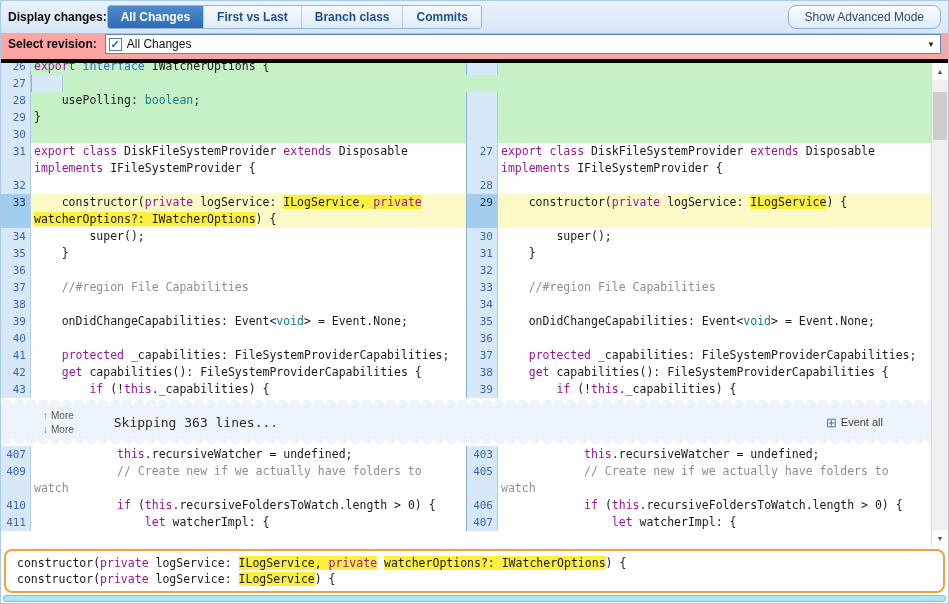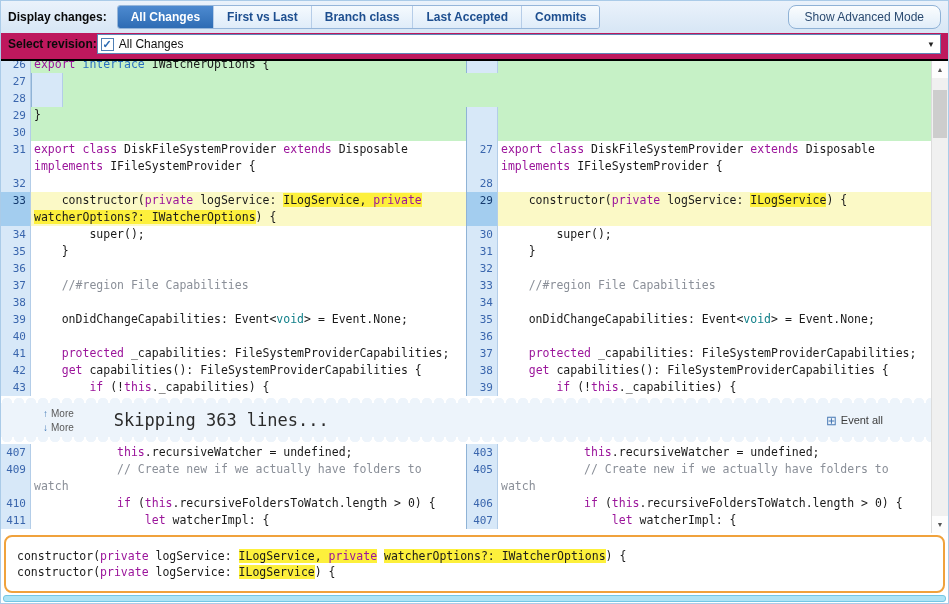--- a/index.html
+++ b/index.html
@@ -1,37 +1,37 @@
 <!DOCTYPE html>
 <html><head>
 <meta charset="utf-8">
 <style>
   * { margin:0; padding:0; box-sizing:border-box; }
   html,body { width:949px; height:604px; overflow:hidden; }
   body { font-family:"Liberation Sans", sans-serif; background:#fff; }
   .app { width:949px; height:604px; display:flex; flex-direction:column; border:1px solid #aacbe8; background:#fff; }
 
   
-  .toolbar { height:32px; flex:none; background:linear-gradient(#eaf2fb,#d7e6f5); display:flex; align-items:center; padding:0 7px; gap:10px; }
+  .toolbar { height:32px; flex:none; background:linear-gradient(#eaf2fb,#d7e6f5); display:flex; align-items:center; padding:0 7px; }
   .lbl { font-weight:bold; font-size:12px; color:#0a0a0a; white-space:nowrap; }
   .tabs { display:flex; border:1px solid #96b6da; border-radius:3px; overflow:hidden; background:#e6effa; }
   .tab { padding:4px 13px; font-size:12px; font-weight:bold; color:#1d4e8f; background:linear-gradient(#f5fafe,#dfecf9); border:none; border-right:1px solid #b6cde8; cursor:default; white-space:nowrap; }
   .tab:last-child { border-right:none; }
   .tab.active { background:linear-gradient(#4d8ad0,#2e6cb4); color:#fff; }
   .adv-btn { margin-left:auto; padding:4px 16px; font-size:12px; color:#2a4a70; background:linear-gradient(#fbfdfe,#e0edf9); border:1px solid #8fb2d6; border-radius:8px; white-space:nowrap; }
 
   
-  .rev-row { height:26px; flex:none; background:#be185d; display:flex; align-items:center; padding:0 7px 4px 7px; }
+  .rev-row { height:26px; flex:none; background:#fca5a5; display:flex; align-items:center; gap:8px; padding:0 7px 4px 7px; }
   .combo { flex:1; height:20px; border:1px solid #5d87b8; background:#fff; display:flex; align-items:center; font-size:12px; color:#111; padding-left:3px; }
   .cb { width:13px; height:13px; flex:none; border:1px solid #4f7fb5; background:#fff; display:flex; align-items:center; justify-content:center; margin-right:5px; }
   .check { color:#2e6cb4; font-size:11px; line-height:11px; font-weight:bold; }
   .combo-arrow { margin-left:auto; font-size:8px; color:#222; padding:0 5px; }
 
   
-  .diff { flex:1; display:flex; overflow:hidden; border-top:2px solid #000000; background:#fff; }
+  .diff { flex:1; display:flex; overflow:hidden; border-top:4px solid #000000; background:#fff; }
   .diff-main { flex:1; overflow:hidden; }
   #rows-top { margin-top:-5px; }
   .drow { display:flex; height:17px; line-height:17px; font-family:"DejaVu Sans Mono", monospace; font-size:11.5px; white-space:pre; }
   .num { flex:none; background:#d7e8f8; color:#3a66ad; text-align:right; padding-right:4px; font-size:11px; overflow:hidden; }
   .lnum { width:30px; border-right:1px solid #b3cde8; }
   .rnum { width:32px; border-left:1px solid #8fb3d6; border-right:1px solid #b3cde8; }
   .num.numhl { background:#a3cdef; color:#143a6e; }
   .code { overflow:hidden; padding-left:3px; color:#1a1a1a; }
   .codeL { width:435px; flex:none; }
   .codeR { flex:1; }
@@ -47,47 +47,46 @@
 
   
   .skip { position:relative; height:34px; margin:7px 0; background:#edf4fb; display:flex; align-items:center; }
   .skip::before { content:""; position:absolute; left:0; right:0; top:-6px; height:6px;
     background:radial-gradient(circle at 50% 100%, #edf4fb 5px, rgba(0,0,0,0) 5.5px); background-size:12px 6px; background-repeat:repeat-x; }
   .skip::after { content:""; position:absolute; left:0; right:0; bottom:-6px; height:6px;
     background:radial-gradient(circle at 50% 0%, #edf4fb 5px, rgba(0,0,0,0) 5.5px); background-size:12px 6px; background-repeat:repeat-x; }
   .more-col { display:flex; flex-direction:column; gap:3px; margin-left:42px; }
   .more { display:flex; align-items:center; gap:3px; background:none; border:none; font-size:10px; color:#5a5a5a; cursor:default; }
   .more .arrow { color:#3f77b5; font-size:10px; }
-  .skip-text { font-family:"DejaVu Sans Mono", monospace; font-size:17px; color:#2b2b2b; margin-left:40px; }
+  .skip-text { font-family:"DejaVu Sans Mono", monospace; font-size:13px; color:#2b2b2b; margin-left:40px; }
   .show-all { margin-left:auto; margin-right:48px; display:flex; align-items:center; gap:4px; background:none; border:none; font-size:11px; color:#3c3c3c; }
   .sa-icon { color:#4a7ab5; font-size:13px; }
 
   
   .vscroll { width:17px; flex:none; background:#f0f0f0; border-left:1px solid #dcdcdc; display:flex; flex-direction:column; }
   .sbtn { height:17px; flex:none; background:#fdfdfd; color:#555; font-size:7px; text-align:center; line-height:17px; }
   .strack { flex:1; position:relative; }
   .sthumb { position:absolute; top:12px; left:1px; right:1px; height:48px; background:#cdcdcd; }
 
   
-  .detail { flex:none; margin:2px 3px 0 3px; border:2px solid #f0a23c; border-radius:8px; background:#fff; padding:11px 11px; overflow:hidden; }
+  .detail { flex:none; margin:2px 3px 0 3px; border:2px solid #f0a23c; border-radius:8px; background:#fff; padding:4px 11px; overflow:hidden; }
   .detail-line { font-family:"DejaVu Sans Mono", monospace; font-size:11.5px; line-height:16px; white-space:pre; color:#1a1a1a; }
   .cyan-bar { flex:none; height:7px; margin:2px 2px 1px 2px; background:#ade4f6; border:1px solid #74c6e4; border-radius:3px; }
 </style>
 </head>
 <body>
 
 <div class="app">
 
   <div class="toolbar">
     <span class="lbl">Display changes:</span>
     <div class="tabs">
         <button class="tab active">All Changes</button>
         <button class="tab">First vs Last</button>
         <button class="tab">Branch class</button>
-        <button class="tab">Last Accepted</button>
         <button class="tab">Commits</button>
       </div>
     <button class="adv-btn">Show Advanced Mode</button>
   </div>
 
   <div class="rev-row">
     <span class="lbl">Select revision:</span>
     <div class="combo">
       <span class="cb">
           <span class="check">✓</span>
@@ -95,21 +94,21 @@
       <span class="combo-text">All Changes</span>
       <span class="combo-arrow">▼</span>
     </div>
   </div>
 
   <div class="diff">
     <div class="diff-main">
       <div id="rows-top">
           <div class="drow"><div class="num lnum">26</div><div class="code codeL bg-add"><span class="tok-kw">export</span><span class="tok-pl"> </span><span class="tok-kw2">interface</span><span class="tok-pl"> IWatcherOptions {</span></div><div class="num rnum"></div><div class="code codeR bg-add"></div></div>
           <div class="drow"><div class="num lnum">27</div><div class="num rnum"></div><div class="code codeR bg-add"></div></div>
-          <div class="drow"><div class="num lnum">28</div><div class="num rnum"></div><div class="code codeR bg-add"></div></div>
+          <div class="drow"><div class="num lnum">28</div><div class="code codeL bg-add"><span class="tok-pl">    usePolling: </span><span class="tok-ty">boolean</span><span class="tok-pl">;</span></div><div class="num rnum"></div><div class="code codeR bg-add"></div></div>
           <div class="drow"><div class="num lnum">29</div><div class="code codeL bg-add"><span class="tok-pl">}</span></div><div class="num rnum"></div><div class="code codeR bg-add"></div></div>
           <div class="drow"><div class="num lnum">30</div><div class="code codeL bg-add"></div><div class="num rnum"></div><div class="code codeR bg-add"></div></div>
           <div class="drow"><div class="num lnum">31</div><div class="code codeL"><span class="tok-kw">export</span><span class="tok-pl"> </span><span class="tok-kw">class</span><span class="tok-pl"> DiskFileSystemProvider </span><span class="tok-kw">extends</span><span class="tok-pl"> Disposable</span></div><div class="num rnum">27</div><div class="code codeR"><span class="tok-kw">export</span><span class="tok-pl"> </span><span class="tok-kw">class</span><span class="tok-pl"> DiskFileSystemProvider </span><span class="tok-kw">extends</span><span class="tok-pl"> Disposable</span></div></div>
           <div class="drow"><div class="num lnum"></div><div class="code codeL"><span class="tok-kw">implements</span><span class="tok-pl"> IFileSystemProvider {</span></div><div class="num rnum"></div><div class="code codeR"><span class="tok-kw">implements</span><span class="tok-pl"> IFileSystemProvider {</span></div></div>
           <div class="drow"><div class="num lnum">32</div><div class="code codeL"></div><div class="num rnum">28</div><div class="code codeR"></div></div>
           <div class="drow"><div class="num lnum numhl">33</div><div class="code codeL bg-chg"><span class="tok-pl">    constructor(</span><span class="tok-kw">private</span><span class="tok-pl"> logService: </span><span class="tok-hl">ILogService, </span><span class="tok-hlkw">private</span></div><div class="num rnum numhl">29</div><div class="code codeR bg-chg"><span class="tok-pl">    constructor(</span><span class="tok-kw">private</span><span class="tok-pl"> logService: </span><span class="tok-hl">ILogService</span><span class="tok-pl">) {</span></div></div>
           <div class="drow"><div class="num lnum numhl"></div><div class="code codeL bg-chg"><span class="tok-hl">watcherOptions?: IWatcherOptions</span><span class="tok-pl">) {</span></div><div class="num rnum numhl"></div><div class="code codeR bg-chg"></div></div>
           <div class="drow"><div class="num lnum">34</div><div class="code codeL"><span class="tok-pl">        super();</span></div><div class="num rnum">30</div><div class="code codeR"><span class="tok-pl">        super();</span></div></div>
           <div class="drow"><div class="num lnum">35</div><div class="code codeL"><span class="tok-pl">    }</span></div><div class="num rnum">31</div><div class="code codeR"><span class="tok-pl">    }</span></div></div>
           <div class="drow"><div class="num lnum">36</div><div class="code codeL"></div><div class="num rnum">32</div><div class="code codeR"></div></div>

